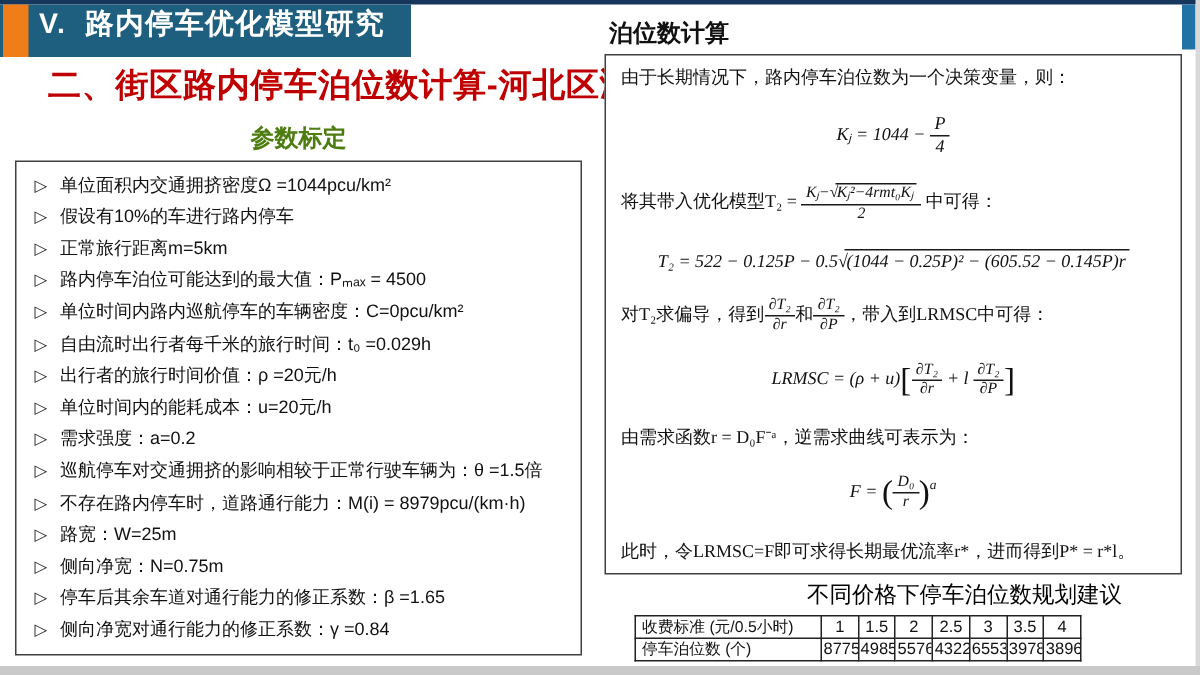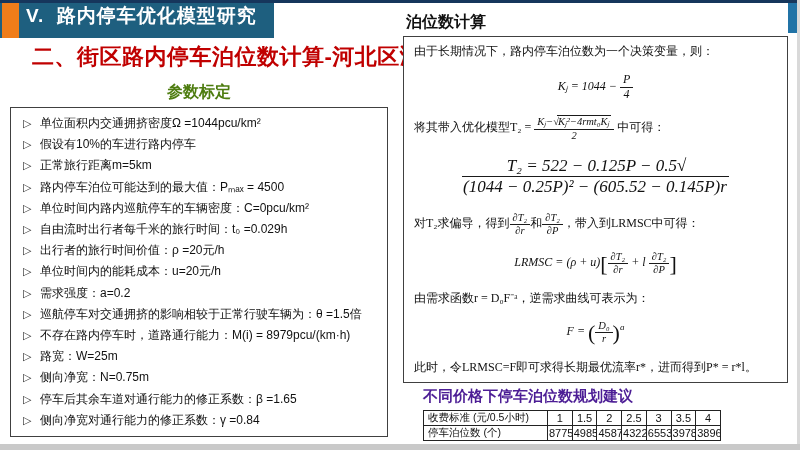--- a/index.html
+++ b/index.html
@@ -31,36 +31,36 @@
   .marker{flex:0 0 17px;margin-left:4px;font-size:11px;color:#222;}
 
   
   .right-heading{position:absolute;left:403px;top:9px;width:385px;margin:3px;text-align:left;
                  font-size:16px;font-weight:bold;color:#111;}
   .right-box{position:absolute;left:403px;top:36px;width:385px;height:347px;box-sizing:border-box;
              border:1px solid #404040;padding:6px 10px;display:flex;flex-direction:column;
              justify-content:space-between;font-size:12px;background:#fff;}
   .tl{margin:0;line-height:1.35;font-family:"Liberation Serif",serif;}
   .cf{text-align:center;font-family:"Liberation Serif",serif;font-style:italic;line-height:1.2;}
-  .cf.f3{font-size:17px;}
+  .cf.f3{font-size:12px;}
   .frac{display:inline-block;vertical-align:middle;text-align:center;line-height:1.15;
         font-family:"Liberation Serif",serif;font-style:italic;}
   .frac .ft{display:block;border-bottom:1px solid #1a1a1a;padding:0 3px;}
   .frac .fb{display:block;padding:0 3px;}
   .frac.sm{font-size:10.5px;}
   .rad{font-style:normal;display:inline-block;margin-right:-2px;position:relative;top:0;}
   .ovl{display:inline-block;border-top:1px solid #1a1a1a;padding:0 2px 0 1px;line-height:1.2;}
   .bk{font-style:normal;font-size:22px;line-height:0.9;vertical-align:middle;
       font-family:"Liberation Serif",serif;}
   .fsup{font-size:9px;vertical-align:super;}
   .closing .tl{line-height:1.45;}
 
   
-  .table-title{position:absolute;left:423px;top:387px;width:325px;margin:0;text-align:left;
-               font-size:15px;font-weight:bold;color:#4c1d95;}
+  .table-title{position:absolute;left:423px;top:387px;width:325px;margin:0;text-align:right;
+               font-size:15px;font-weight:normal;color:#000000;}
   .rec-table{position:absolute;left:423px;top:410px;width:298px;border-collapse:collapse;
              font-size:11px;background:#fff;table-layout:fixed;}
   .rec-table td{border:1px solid #222;height:14px;text-align:center;padding:0 1px;
                 overflow:hidden;white-space:nowrap;}
   .rec-table td.lab{text-align:left;padding-left:4px;font-size:10.5px;width:118px;}
 </style>
 </head>
 <body>
 
 <div class="slide">
@@ -188,21 +188,21 @@
         <td>2</td>
         <td>2.5</td>
         <td>3</td>
         <td>3.5</td>
         <td>4</td>
       </tr>
       <tr>
         <td class="lab">停车泊位数 (个)</td>
         <td>8775</td>
         <td>4985</td>
-        <td>4587</td>
+        <td>5576</td>
         <td>4322</td>
         <td>6553</td>
         <td>3978</td>
         <td>3896</td>
       </tr>
     </tbody>
   </table>
 
   <div class="bottomstrip"></div>
 </div>

